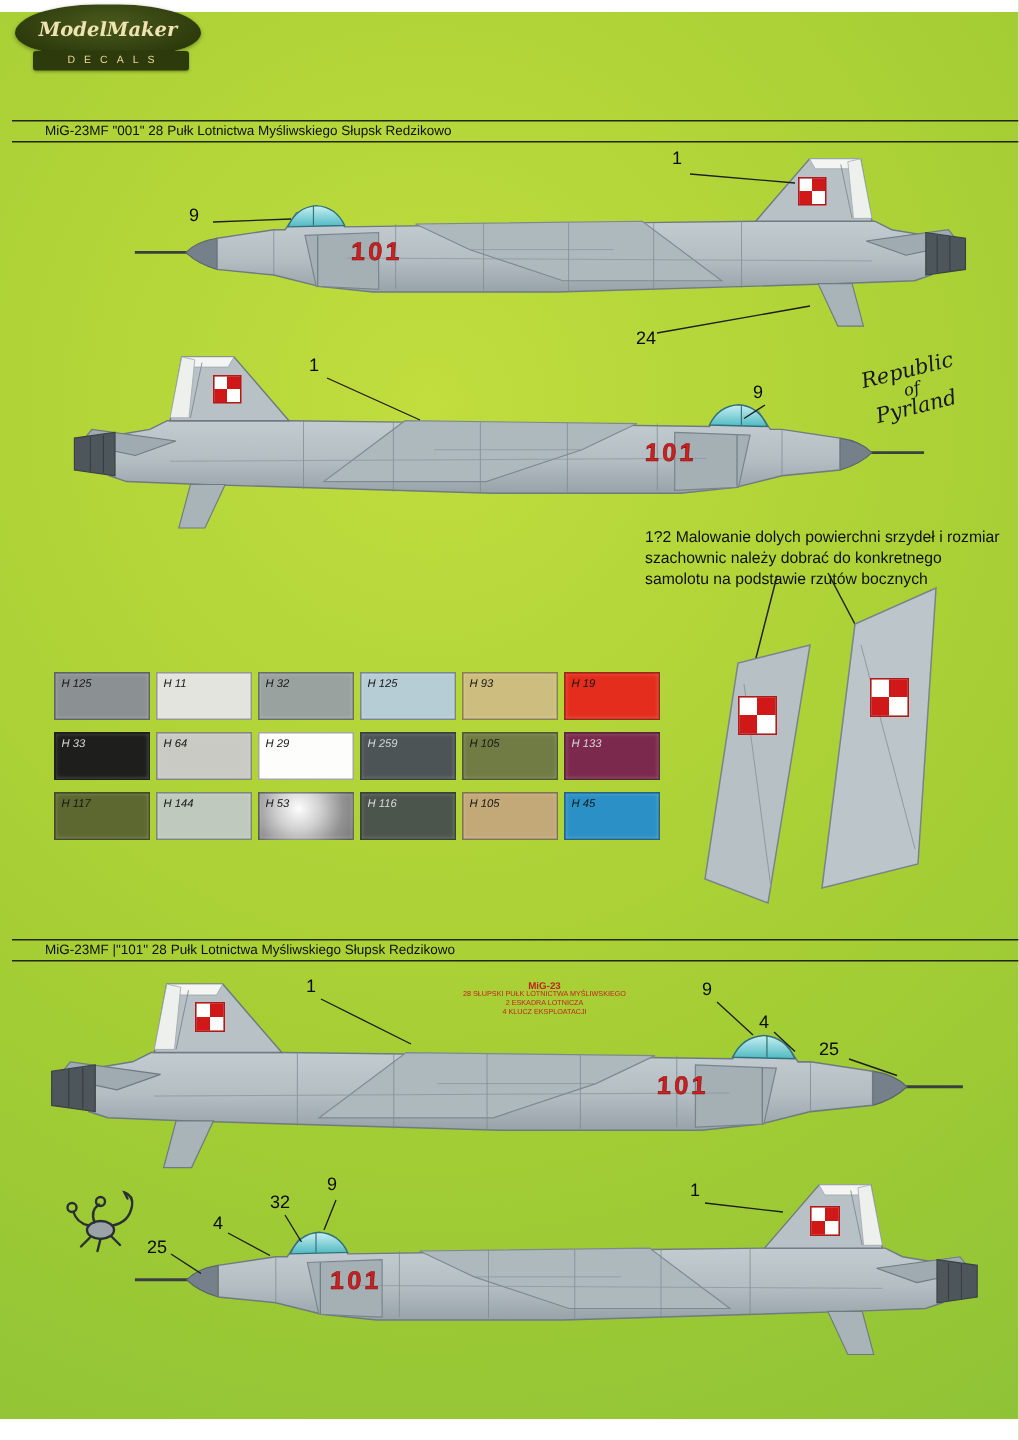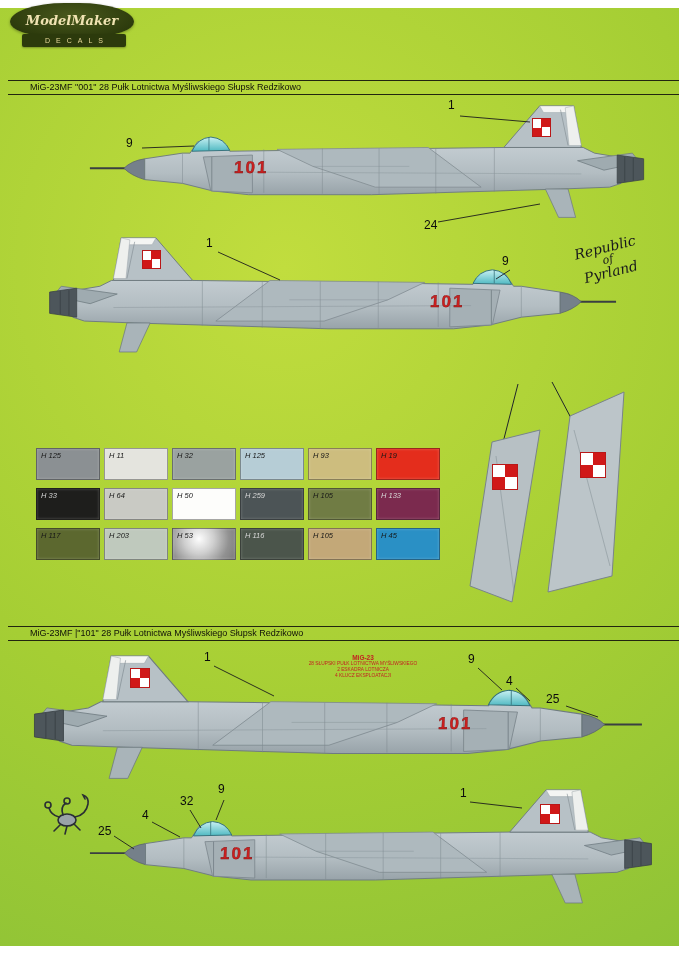--- a/index.html
+++ b/index.html
@@ -154,20 +154,21 @@
     <span class="callout" style="left:168px;top:10px;">1</span>
     <span class="callout" style="left:464px;top:28px;">9</span>
   </div>
 
   <div class="hand">
     <div>Republic</div>
     <div class="mid">of</div>
     <div>Pyrland</div>
   </div>
 
+  <div class="note">1?2 Malowanie dolych powierchni srzydeł i rozmiar szachownic należy dobrać do konkretnego samolotu na podstawie rzutów bocznych</div>
 
   <div class="wings-wrap">
     <svg class="wings-svg" viewBox="0 0 218 228">
       <line x1="66" y1="6" x2="46" y2="84" stroke="#20252a" stroke-width="1"></line>
       <line x1="100" y1="4" x2="138" y2="76" stroke="#20252a" stroke-width="1"></line>
       <polygon points="18,208 40,64 88,52 60,224" fill="#b7c0c4" stroke="#79848a" stroke-width="1"></polygon>
       <polygon points="96,214 118,38 172,14 160,198" fill="#bcc5c9" stroke="#79848a" stroke-width="1"></polygon>
       <line x1="44" y1="78" x2="62" y2="214" stroke="#8a959b" stroke-width=".6"></line>
       <line x1="122" y1="52" x2="158" y2="188" stroke="#8a959b" stroke-width=".6"></line>
     </svg>
@@ -194,36 +195,36 @@
     <div class="swatch" style="background: rgb(228, 45, 28);">
         <span>H 19</span>
       </div>
     <div class="swatch lt" style="background: rgb(30, 30, 28);">
         <span>H 33</span>
       </div>
     <div class="swatch" style="background: rgb(201, 202, 196);">
         <span>H 64</span>
       </div>
     <div class="swatch" style="background: rgb(253, 253, 251);">
-        <span>H 50</span>
+        <span>H 29</span>
       </div>
     <div class="swatch lt" style="background: rgb(76, 84, 86);">
         <span>H 259</span>
       </div>
     <div class="swatch" style="background: rgb(112, 124, 68);">
         <span>H 105</span>
       </div>
     <div class="swatch lt" style="background: rgb(123, 42, 78);">
         <span>H 133</span>
       </div>
     <div class="swatch" style="background: rgb(92, 104, 47);">
         <span>H 117</span>
       </div>
     <div class="swatch" style="background: rgb(191, 201, 189);">
-        <span>H 203</span>
+        <span>H 144</span>
       </div>
     <div class="swatch metallic">
         <span>H 53</span>
       </div>
     <div class="swatch lt" style="background: rgb(75, 85, 75);">
         <span>H 116</span>
       </div>
     <div class="swatch" style="background: rgb(195, 168, 120);">
         <span>H 105</span>
       </div>

